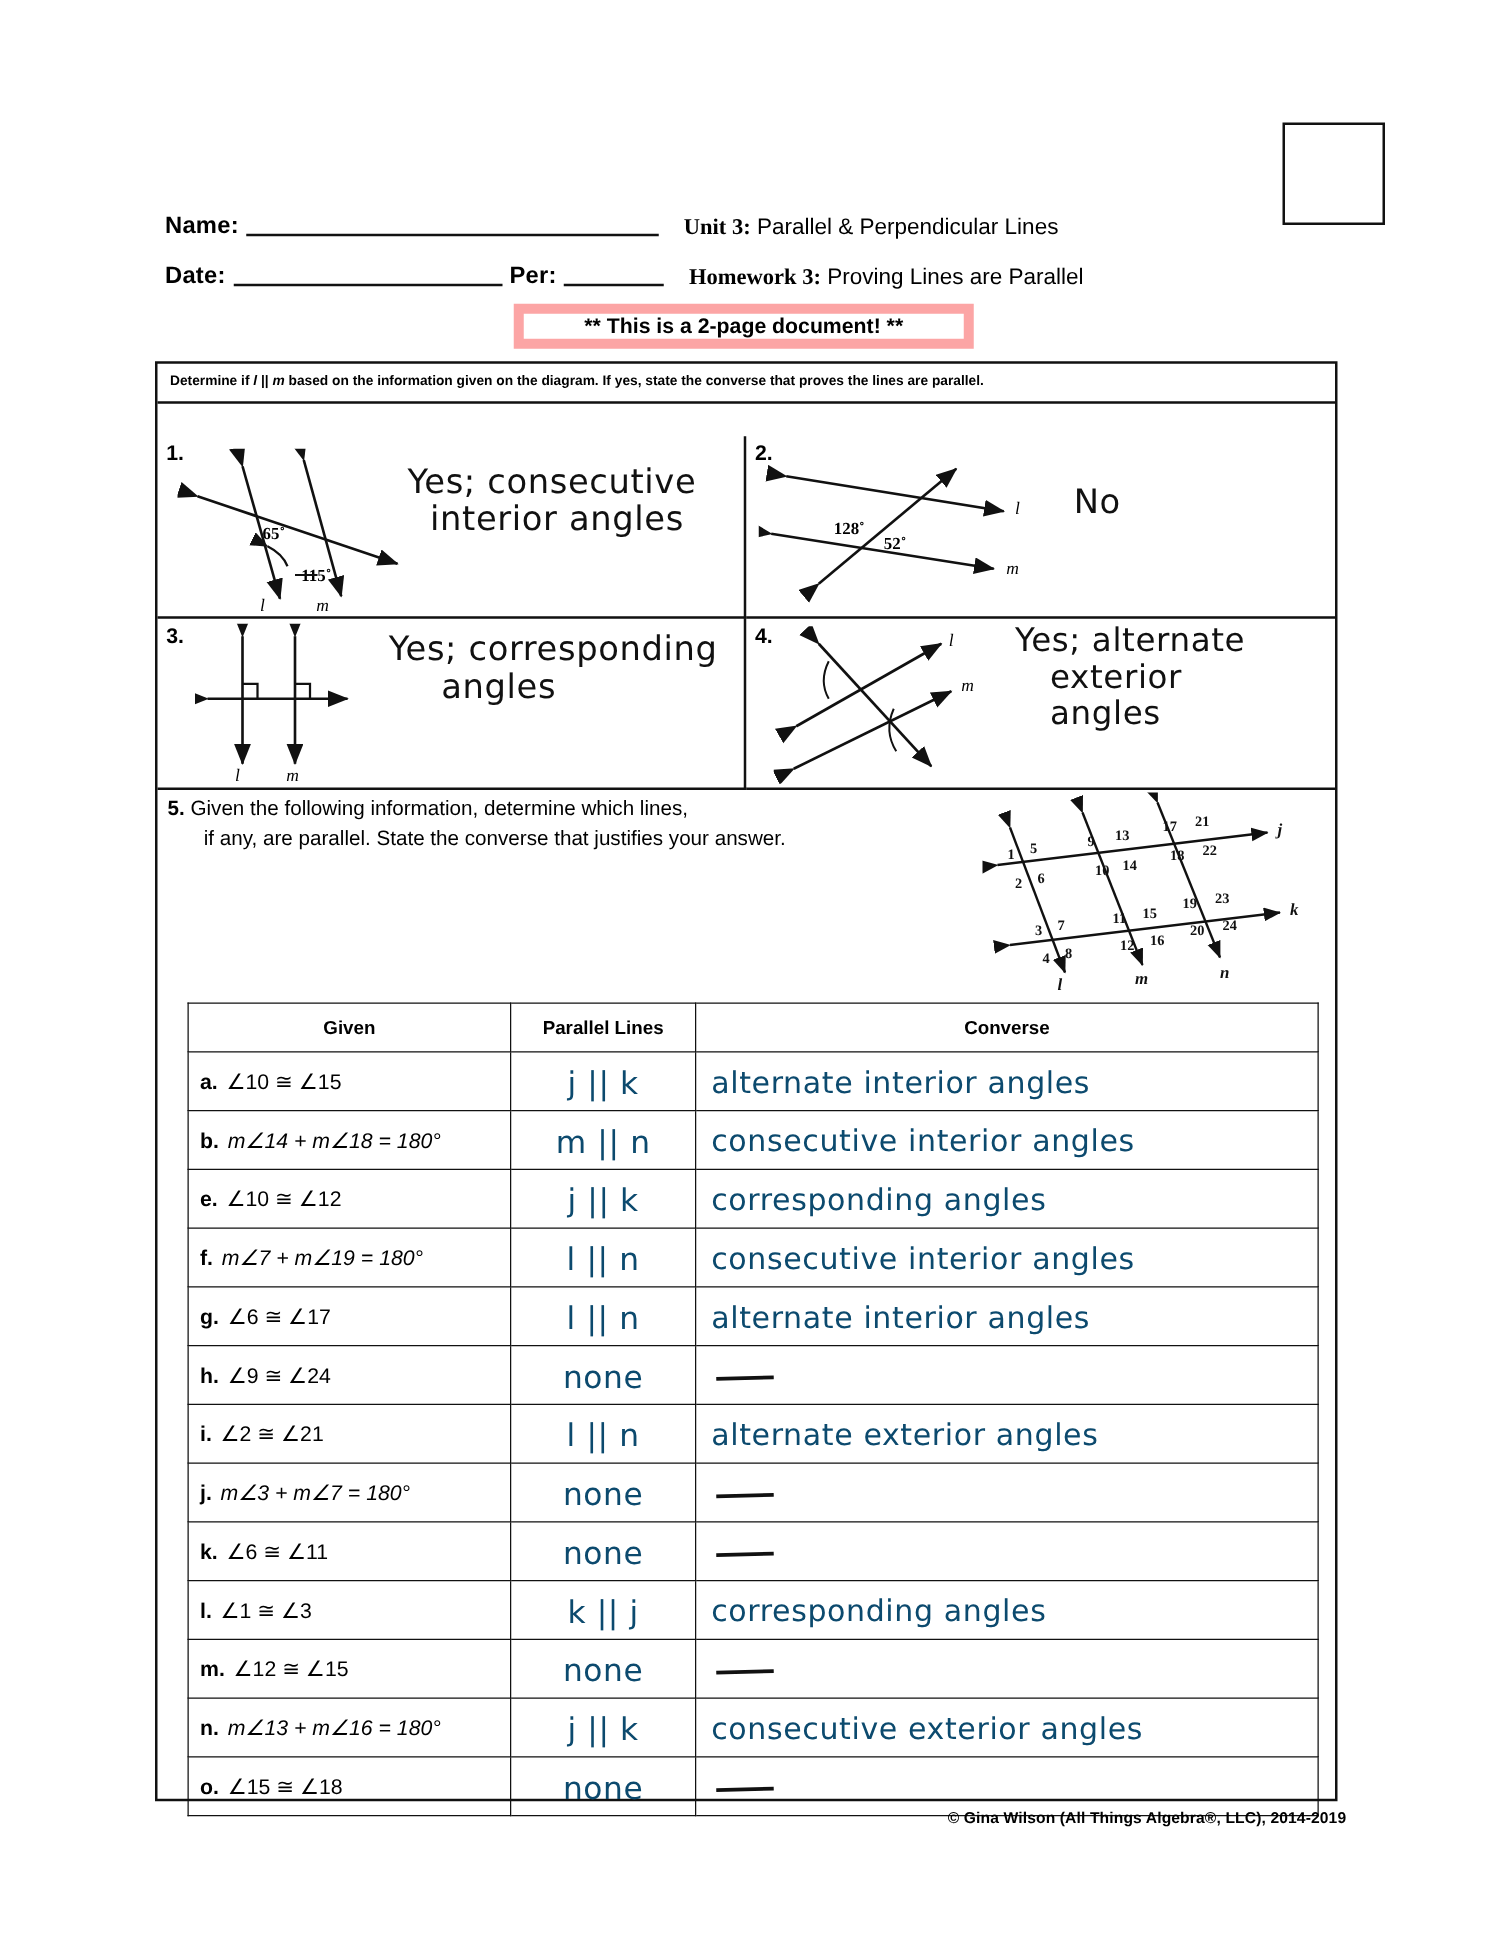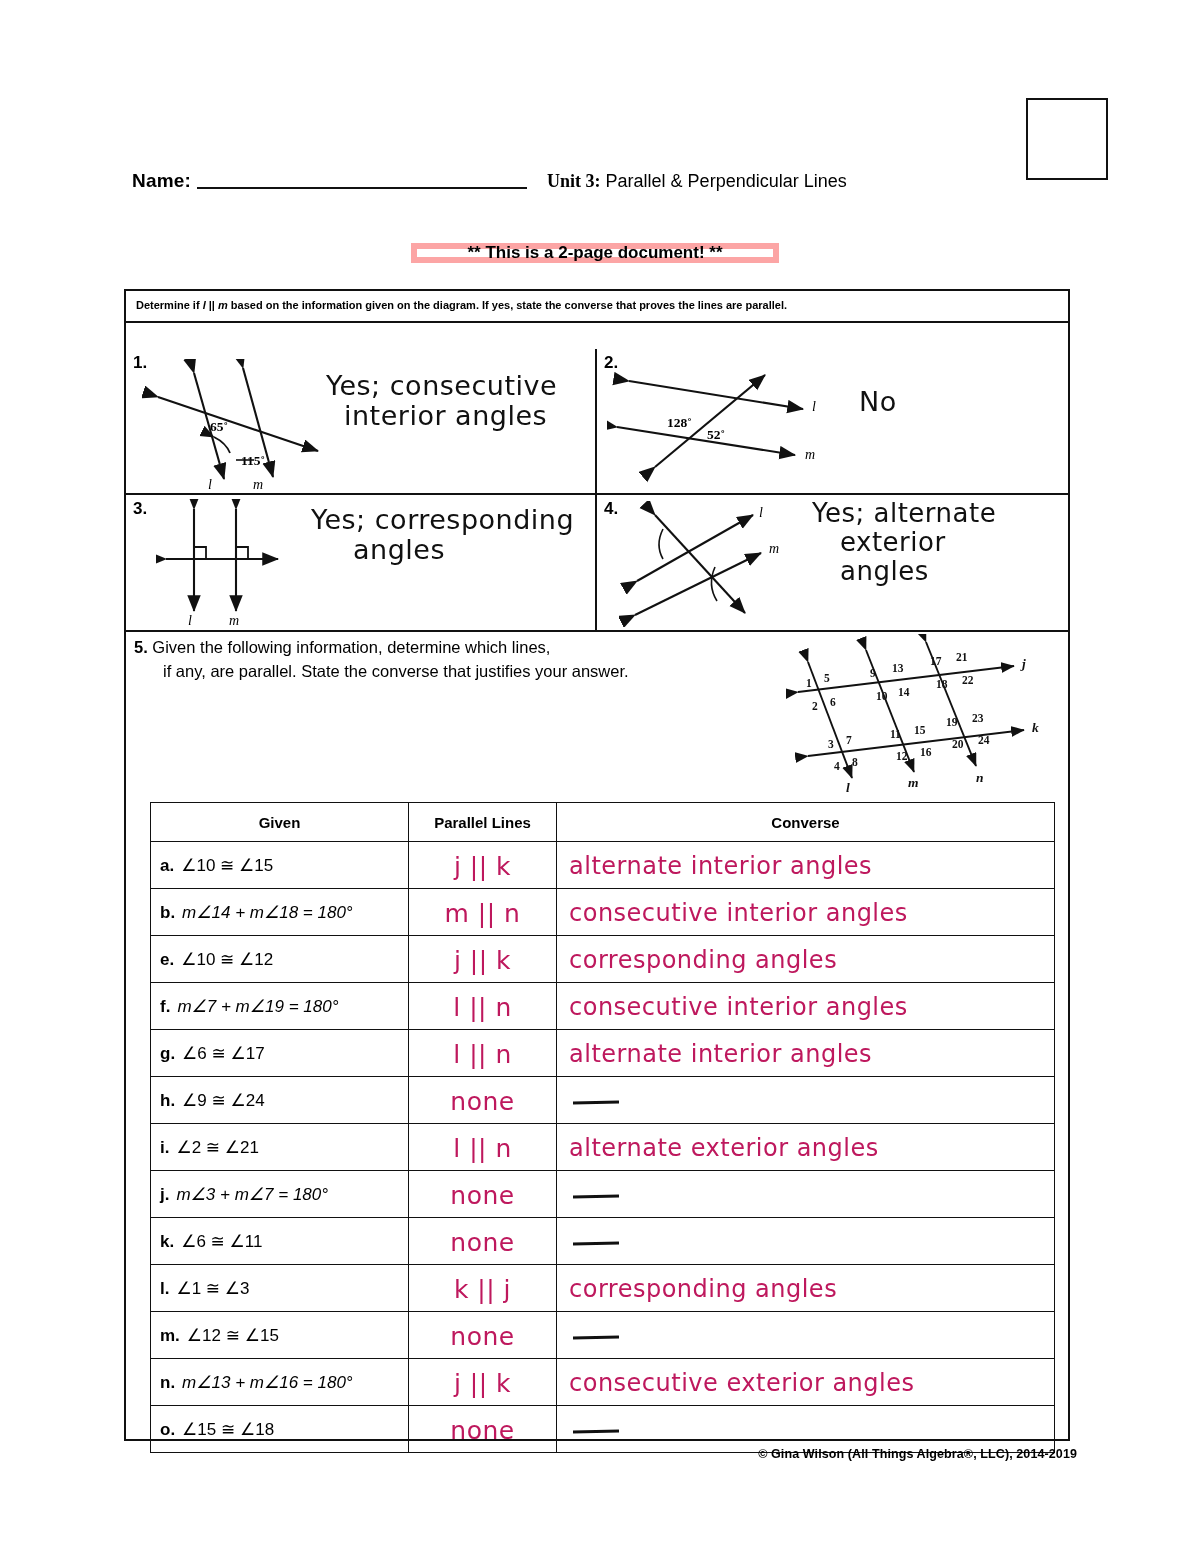--- a/index.html
+++ b/index.html
@@ -52,22 +52,22 @@
   .hdr-right {
     font-size: 18px;
     white-space: nowrap;
     margin-left: 14px;
   }
   .hdr-right b { font-weight: bold; font-family: Liberation Serif, serif; }
 
   #twopage {
     position: absolute;
     left: 411px; top: 243px;
-    width: 368px; height: 20px;
-    border: 6px solid #fca5a5;
+    width: 368px; height: 36px;
+    border: 8px solid #fca5a5;
     box-sizing: border-box;
     display: flex; align-items: center; justify-content: center;
     font-weight: bold; font-size: 17px;
   }
 
   
   #frame {
     position: absolute;
     left: 124px; top: 289px;
     width: 946px; height: 1152px;
@@ -164,21 +164,21 @@
     padding-left: 9px;
     white-space: nowrap;
   }
   td.given .lt { font-weight: bold; margin-right: 7px; }
   td.given .expr { font-size: 17px; }
   td.given .mvar { font-style: italic; }
 
   td.par, td.conv {
     height: 38px;
     font-size: 25px;
-    color: #be185d;
+    color: #0c4a6e;
   }
   td.par { text-align: center; padding-bottom: 2px; }
   td.conv { padding-left: 12px; padding-bottom: 2px; font-size: 24px; }
   .dash-answer {
     display: inline-block;
     width: 46px;
     height: 0;
     border-top: 3px solid #111;
     vertical-align: middle;
     margin-left: 4px;
@@ -202,20 +202,27 @@
 </head>
 <body>
 
 <div id="score-box"></div>
 
 <div id="header">
   <div class="hdr-row">
     <span class="hdr-label">Name:</span>
     <span class="blank-line" style="width:330px;"></span>
     <span class="hdr-right"><b>Unit 3:</b><span> Parallel &amp; Perpendicular Lines</span></span>
+  </div>
+  <div class="hdr-row">
+    <span class="hdr-label">Date:</span>
+    <span class="blank-line" style="width:215px;"></span>
+    <span class="hdr-label">Per:</span>
+    <span class="blank-line" style="width:80px;"></span>
+    <span class="hdr-right"><b>Homework 3:</b><span> Proving Lines are Parallel</span></span>
   </div>
 </div>
 
 <div id="twopage">** This is a 2-page document! **</div>
 
 <div id="frame">
 
   <div id="directions">
     <span>Determine if </span><span class="ital">l</span><span> || </span><span class="ital">m</span><span> based on the information given on the diagram.  If yes, state the converse that proves the lines are parallel.</span>
   </div>

